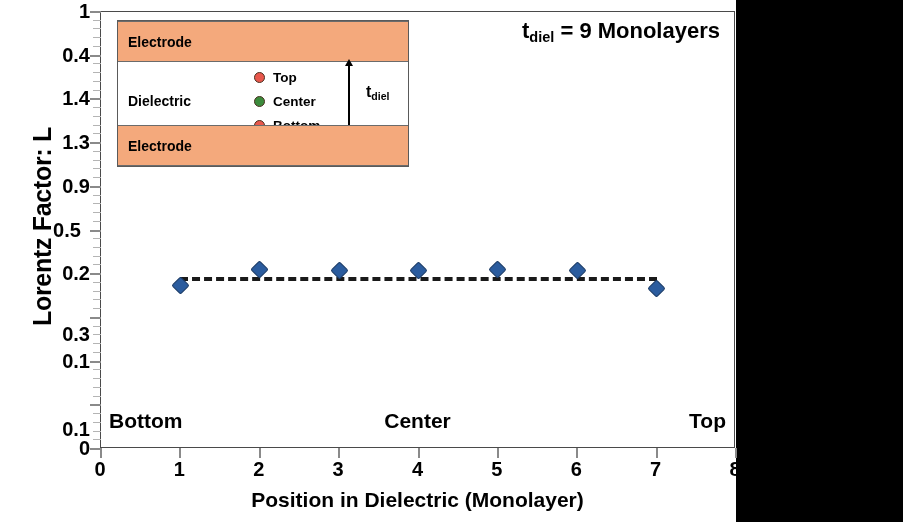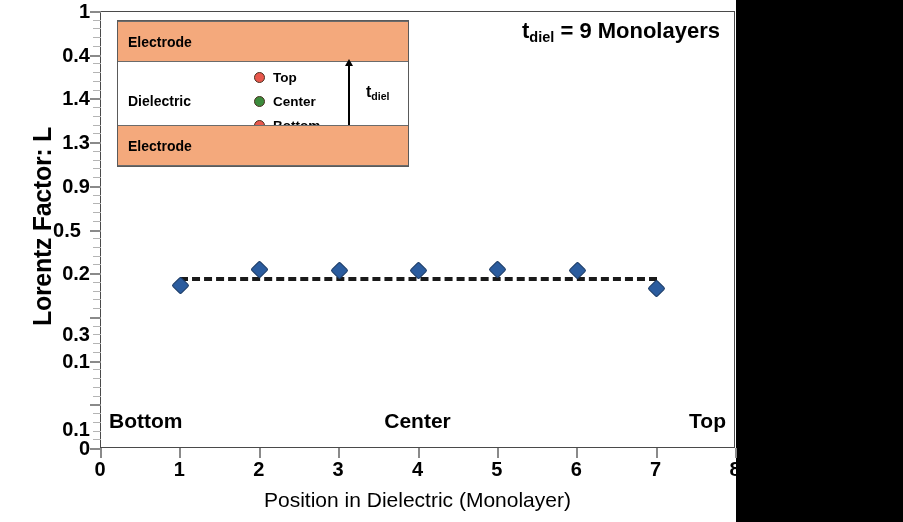--- a/index.html
+++ b/index.html
@@ -68,21 +68,21 @@
     top: 458px;
   }
 
   #xlabel {
     position: absolute;
     left: 100px;
     width: 635px;
     top: 488px;
     text-align: center;
     font-size: 21px;
-    font-weight: normal;
+    font-weight: bold;
     color: #000;
   }
 
   
   #plot {
     position: absolute;
     left: 100px;
     top: 11px;
     width: 635px;
     height: 437px;

